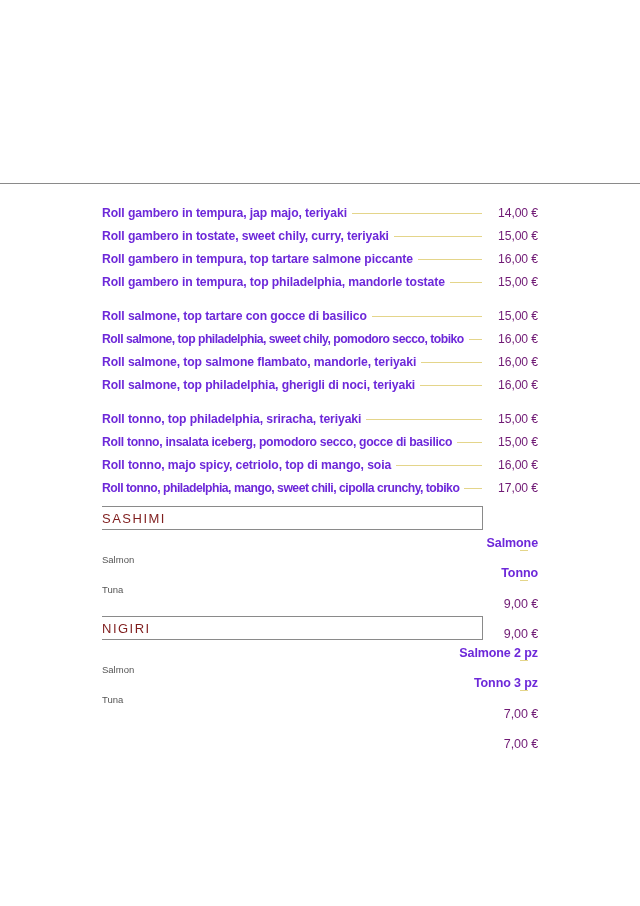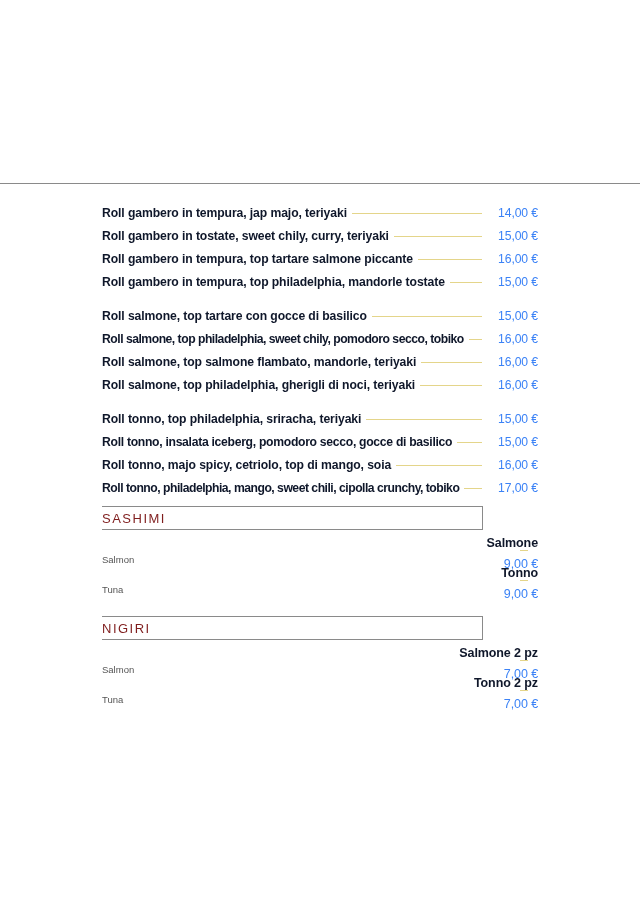--- a/index.html
+++ b/index.html
@@ -3,23 +3,23 @@
   <meta charset="utf-8">
   <style>
     html, body { margin: 0; padding: 0; }
     body {
       width: 640px; height: 906px; background: #ffffff; position: relative; overflow: hidden;
       font-family: "Liberation Sans", "DejaVu Sans", sans-serif; color: #333333;
     }
     .top-rule { position: absolute; left: 0; top: 183px; width: 640px; height: 1px; background: #8a8a8a; }
     .menu { position: absolute; left: 102px; top: 197px; width: 436px; }
     .row { display: flex; align-items: flex-end; height: 23px; font-size: 12.2px; font-weight: bold; letter-spacing: -0.1px; }
-    .row .name { white-space: nowrap; color: #0f172a; }
+    .row .name { white-space: nowrap; color: #6d28d9; }
     .row .dots { flex: 1; border-bottom: 1px solid #e4d58a; margin: 0 10px 6px 5px; min-width: 8px; }
-    .row .price { width: 46px; text-align: right; font-weight: normal; white-space: nowrap; color: #3b82f6; }
+    .row .price { width: 46px; text-align: right; font-weight: normal; white-space: nowrap; color: #701a75; margin-top: 40px; }
     .group { margin-bottom: 11px; }
     .section-box {
       position: relative; width: 380px; height: 22px; border: 1.5px solid #8a8a8a; border-left: none;
       margin: 8px 0 6px 0;
     }
     .section-box::before { content: ""; position: absolute; left: 0; top: 0; width: 1px; }
     .section-title { position: absolute; left: 0; top: 4px; font-size: 13px; font-weight: normal; color: #7f1d1d; letter-spacing: 1.5px; }
     .item { margin-bottom: 0; }
     .item .row { height: 18px; font-size: 12.5px; flex-direction: column; }
     .item .sub { font-size: 9.5px; color: #555; height: 12px; line-height: 12px; }
@@ -126,20 +126,20 @@
   <div class="item">
     <div class="row">
         <span class="name">Salmone 2 pz</span>
         <span class="dots"></span>
         <span class="price">7,00 €</span>
       </div>
     <div class="sub">Salmon</div>
   </div>
   <div class="item">
     <div class="row">
-        <span class="name">Tonno 2 pz</span>
+        <span class="name">Tonno 3 pz</span>
         <span class="dots"></span>
         <span class="price">7,00 €</span>
       </div>
     <div class="sub">Tuna</div>
   </div>
 
 </div>
 
 </body></html>

